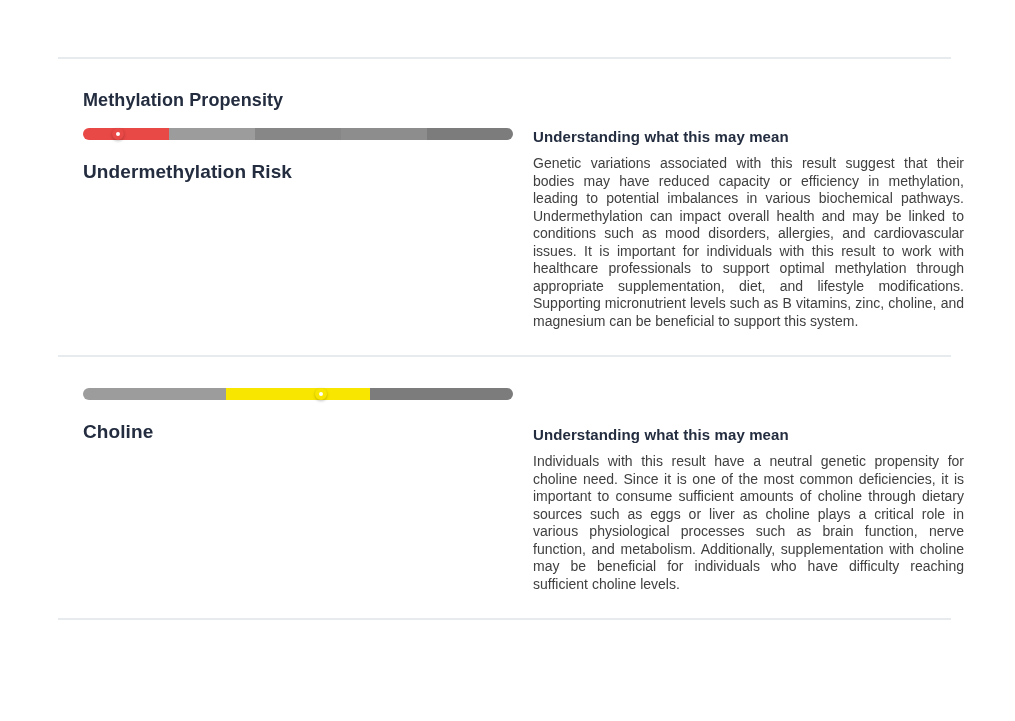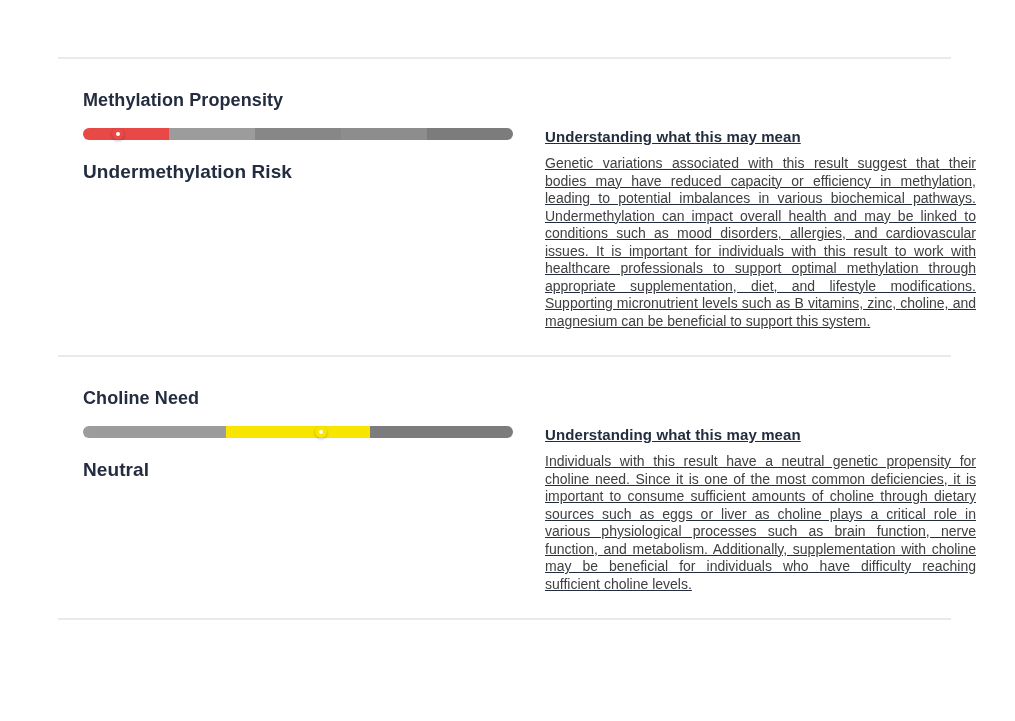--- a/index.html
+++ b/index.html
@@ -13,21 +13,21 @@
   .divider {
     height: 2px; background: #E8EBEE; border: none;
     margin: 0 64px 0 58px;
   }
   .divider.top { margin-top: 57px; }
   .section {
     display: flex;
     margin: 31px 62px 25px 60px;
   }
   .left-col { width: 430px; flex: 0 0 430px; margin-left: 23px; }
-  .right-col { width: 431px; flex: 0 0 431px; margin-left: 32px; padding-top: 38px; text-decoration: underline; }
+  .right-col { width: 431px; flex: 0 0 431px; margin-left: 20px; padding-top: 38px; }
   .section-title {
     font-size: 18px; font-weight: 700; color: #232D3F;
     letter-spacing: 0.1px;
     margin-bottom: 17px;
   }
   .slider { position: relative; height: 12px; width: 430px; }
   .track {
     display: flex; height: 12px; width: 100%;
     border-radius: 6px; overflow: hidden;
   }
@@ -82,30 +82,29 @@
   <div class="right-col">
     <div class="info-heading">Understanding what this may mean</div>
     <div class="info-body">Genetic variations associated with this result suggest that their bodies may have reduced capacity or efficiency in methylation, leading to potential imbalances in various biochemical pathways. Undermethylation can impact overall health and may be linked to conditions such as mood disorders, allergies, and cardiovascular issues. It is important for individuals with this result to work with healthcare professionals to support optimal methylation through appropriate supplementation, diet, and lifestyle modifications. Supporting micronutrient levels such as B vitamins, zinc, choline, and magnesium can be beneficial to support this system.</div>
   </div>
 </div>
 
 <hr class="divider">
 
 <div class="section">
   <div class="left-col">
-    <div class="section-title">Choline Need</div>
     <div class="slider">
         <div class="track">
           <div class="seg" style="width: 33.33%; background: rgb(156, 156, 156);"></div>
           <div class="seg" style="width: 33.34%; background: rgb(248, 230, 0);"></div>
           <div class="seg" style="width: 33.33%; background: rgb(124, 124, 124);"></div>
         </div>
         <div class="knob" style="left: 55.3%; border-color: rgb(248, 230, 0);"></div>
       </div>
-    <div class="result-label">Neutral</div>
+    <div class="result-label">Choline</div>
   </div>
   <div class="right-col">
     <div class="info-heading">Understanding what this may mean</div>
     <div class="info-body">Individuals with this result have a neutral genetic propensity for choline need. Since it is one of the most common deficiencies, it is important to consume sufficient amounts of choline through dietary sources such as eggs or liver as choline plays a critical role in various physiological processes such as brain function, nerve function, and metabolism. Additionally, supplementation with choline may be beneficial for individuals who have difficulty reaching sufficient choline levels.</div>
   </div>
 </div>
 
 <hr class="divider">
 
 </body></html>

